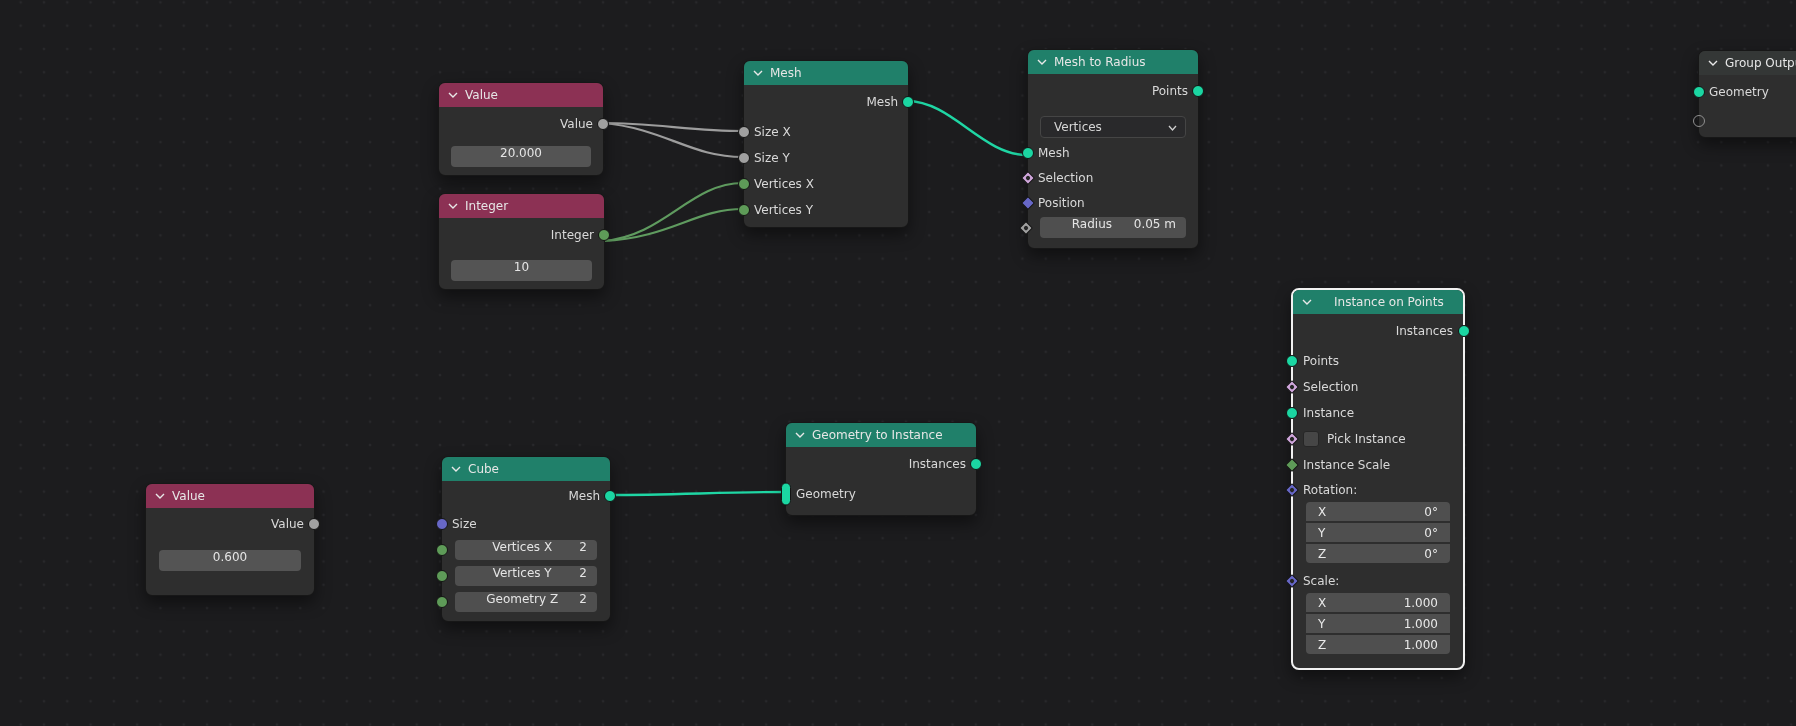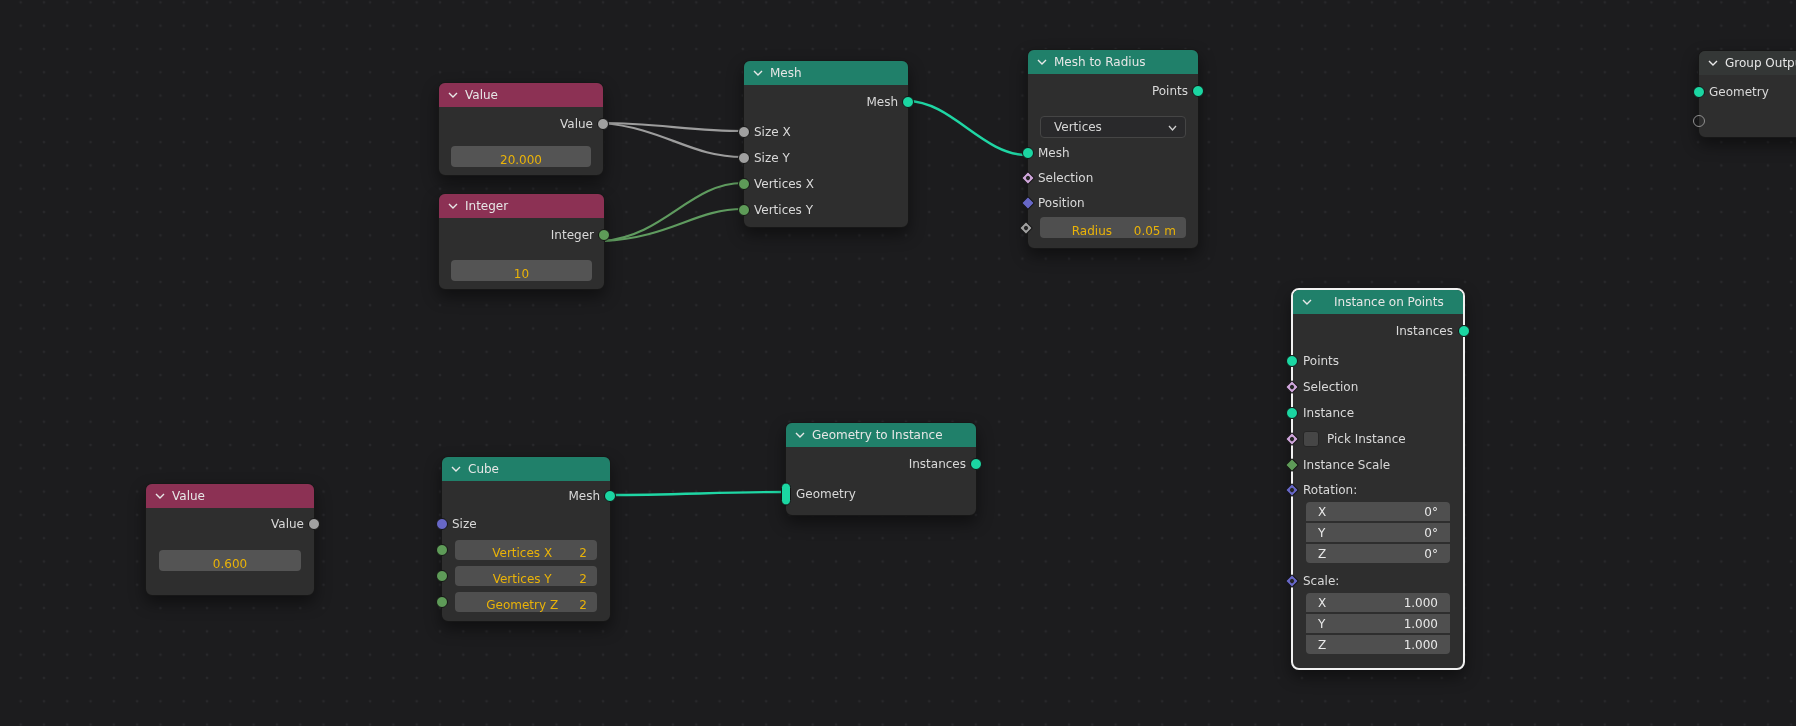--- a/index.html
+++ b/index.html
@@ -35,22 +35,22 @@
   .sockd{position:absolute;top:50%;width:8px;height:8px;border:1.2px solid #141414;
          border-radius:1.5px;transform:translateY(-50%) rotate(45deg);}
   .sockd.l{left:-5px;}
   .sockd.dot::after{content:'';position:absolute;left:50%;top:50%;width:3.4px;height:3.4px;
          margin:-1.7px 0 0 -1.7px;border-radius:50%;background:#262626;}
   .sock.virtual{background:transparent;border:1.5px solid #8f8f8f;}
   .sock.multi{width:8px;height:21px;border-radius:5px;left:-5px;}
   .c-float{background:#a0a0a0;} .c-int{background:#5e9b58;} .c-geo{background:#1bd6a2;}
   .c-vec{background:#6767c7;} .c-bool{background:#d0a6dc;}
   
-  .field{background:#545454;border-radius:4px;height:21px;display:flex;align-items:flex-end;
-         color:#eab308;}
+  .field{background:#545454;border-radius:4px;height:21px;display:flex;align-items:flex-start;
+         color:#e5e5e5;}
   .field.center{justify-content:center;}
   .field.kv{padding:0 10px;}
   .field.kv .k{flex:1;text-align:center;}
   .field.kv .v{text-align:right;}
   .dropdown{background:#29292b;border:1px solid #454545;border-radius:4px;height:20px;
             display:flex;align-items:center;padding:0 8px 0 13px;color:#d6d6d6;}
   .dropdown .dd-label{flex:1;}
   .stack{display:flex;flex-direction:column;gap:2px;}
   .stack .srow{background:#4f4f4f;height:19px;display:flex;align-items:center;
                justify-content:space-between;padding:0 12px;color:#e9e9e9;}

